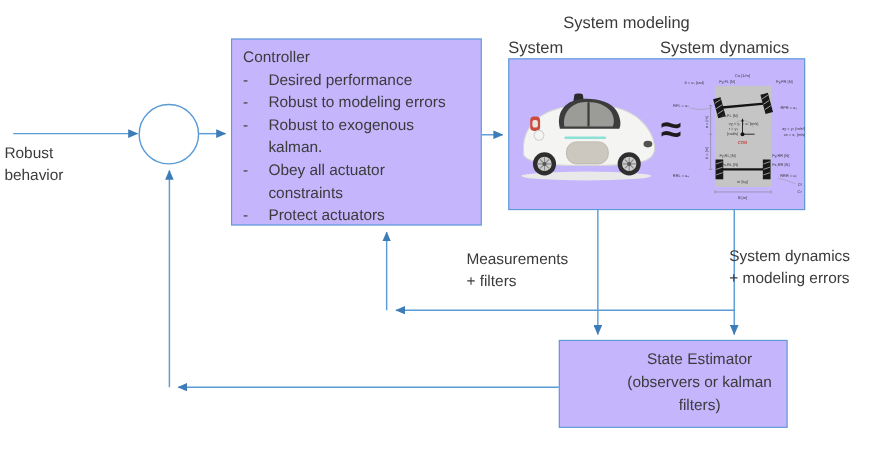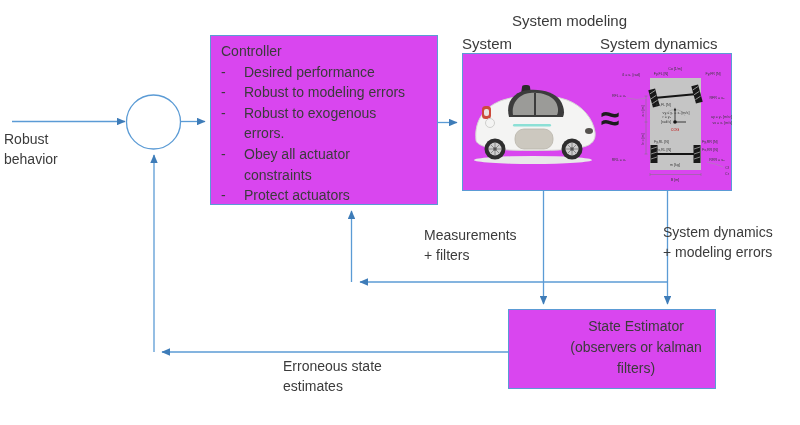--- a/index.html
+++ b/index.html
@@ -7,21 +7,21 @@
     position:relative;width:800px;height:425px;background:#fff;overflow:hidden;
     font-family:"Liberation Sans","DejaVu Sans",sans-serif;color:var(--text,#3B3B3B);
   }
   svg{display:block;}
   #connectors{position:absolute;left:0;top:0;}
   .conn{stroke:var(--line,#5B9BD5);stroke-width:1.3;fill:none;}
   .jcircle{stroke:var(--line,#5B9BD5);stroke-width:1.3;fill:#ffffff;}
   .ah{fill:var(--arrowhead,#3E7CB8);}
   .lbl{position:absolute;font-size:14px;line-height:20px;white-space:nowrap;}
   .lbl-lg{font-size:15px;}
-  .box{position:absolute;border:1.4px solid var(--box_border,#5B9BD5);background:#d946ef;box-sizing:border-box;}
+  .box{position:absolute;border:1.4px solid var(--box_border,#5B9BD5);background:#c4b5fd;box-sizing:border-box;}
   #controller-box{left:210px;top:35px;width:228px;height:170px;padding:5px 0 0 10px;font-size:14px;line-height:20.6px;}
   .ctl-row .dash{display:inline-block;width:23px;}
   #sysmodel-box{left:462px;top:53px;width:270px;height:138px;}
   #estimator-box{left:508px;top:309px;width:208px;height:80px;font-size:14px;line-height:21px;text-align:center;padding-top:6px;padding-left:48px;}
   #approx{position:absolute;left:129px;top:46px;width:36px;font-size:34px;font-weight:bold;color:#1c1c1c;text-align:center;line-height:36px;}
   .tiny{font-size:3.6px;fill:#3a3a3a;}
   .tinyred{font-size:3.8px;fill:var(--cog_red,#C00000);}
   .dimline{stroke:#7a7a7a;stroke-width:0.5;fill:none;}
   .leader{stroke:#9a9a9a;stroke-width:0.5;fill:none;}
 </style>
@@ -51,21 +51,21 @@
   <div class="lbl" style="left:4px;top:129px;width:100px;">
     <div>Robust</div>
     <div>behavior</div>
   </div>
 
   <div class="box" id="controller-box">
     <div>Controller</div>
     <div class="ctl-row"><span class="dash">-</span><span>Desired performance</span></div>
     <div class="ctl-row"><span class="dash">-</span><span>Robust to modeling errors</span></div>
     <div class="ctl-row"><span class="dash">-</span><span>Robust to exogenous</span></div>
-    <div class="ctl-row"><span class="dash"></span><span>errors.</span></div>
+    <div class="ctl-row"><span class="dash"></span><span>kalman.</span></div>
     <div class="ctl-row"><span class="dash">-</span><span>Obey all actuator</span></div>
     <div class="ctl-row"><span class="dash"></span><span>constraints</span></div>
     <div class="ctl-row"><span class="dash">-</span><span>Protect actuators</span></div>
   </div>
 
   <div class="lbl lbl-lg" style="left:512px;top:11px;width:200px;">System modeling</div>
   <div class="lbl lbl-lg" style="left:462px;top:34px;width:100px;">System</div>
   <div class="lbl lbl-lg" style="left:600px;top:34px;width:160px;">System dynamics</div>
 
   <div class="box" id="sysmodel-box">
@@ -165,18 +165,14 @@
     <div>System dynamics</div>
     <div>+ modeling errors</div>
   </div>
 
   <div class="box" id="estimator-box">
     <div>State Estimator</div>
     <div>(observers or kalman</div>
     <div>filters)</div>
   </div>
 
-  <div class="lbl" style="left:283px;top:356px;width:140px;">
-    <div>Erroneous state</div>
-    <div>estimates</div>
-  </div>
 
 </div>
 
 </body></html>

